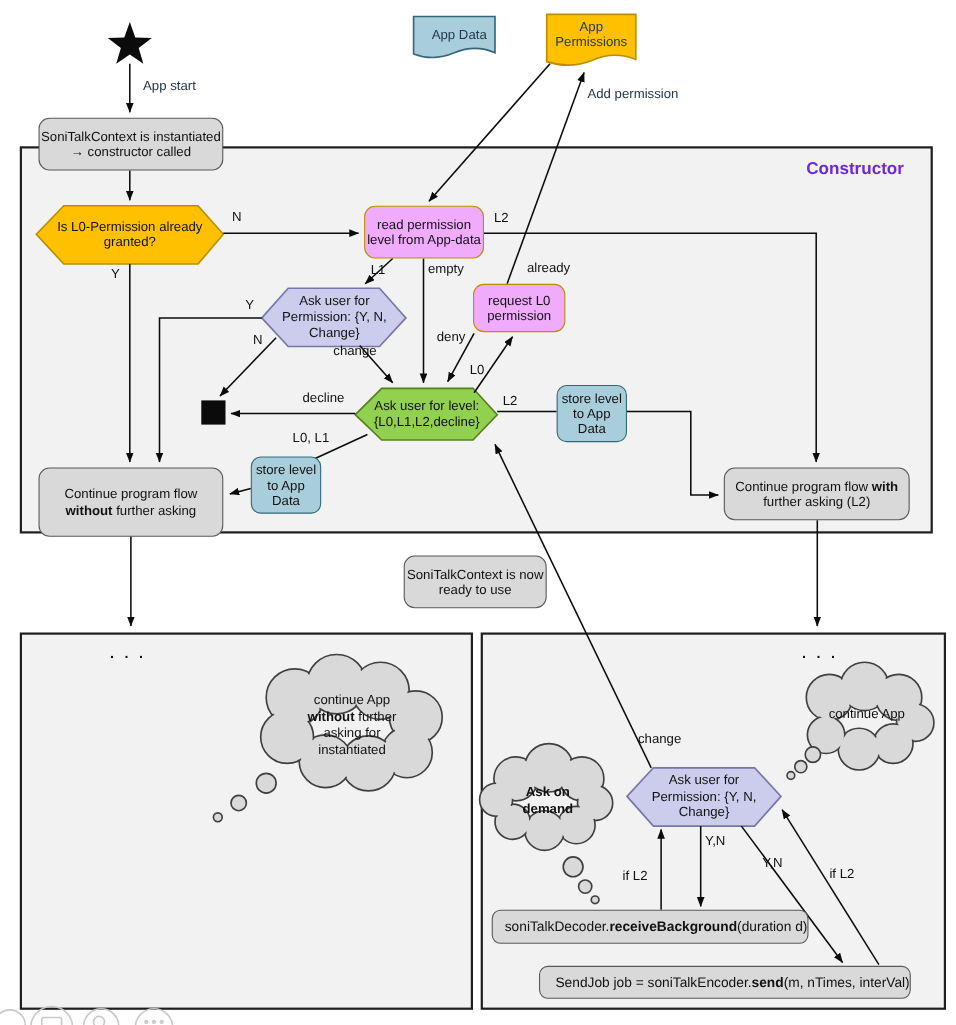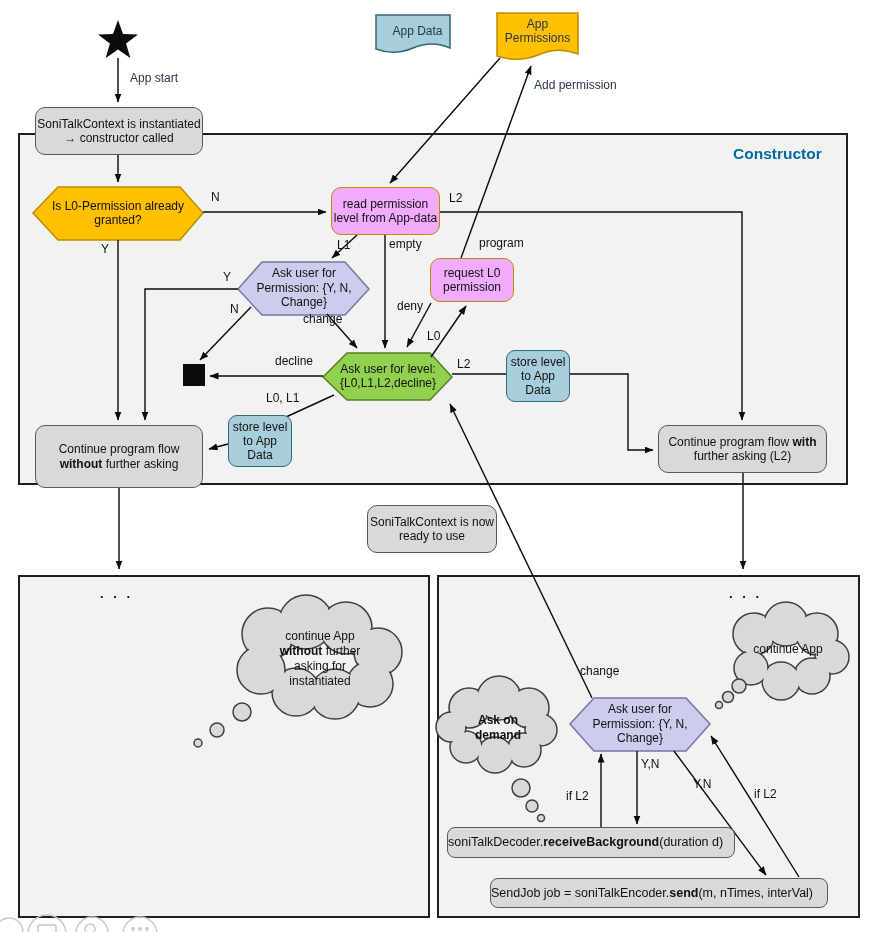--- a/index.html
+++ b/index.html
@@ -8,35 +8,35 @@
     background:#ffffff;
     font-family:"Liberation Sans", sans-serif;
     color:#111;
   }
   .panel{
     position:absolute;background:#F2F2F2;border:2px solid #1F1F1F;
     box-sizing:border-box;
   }
   .node{
     position:absolute;box-sizing:border-box;display:flex;
-    align-items:center;justify-content:flex-start;text-align:center;
+    align-items:center;justify-content:flex-end;text-align:center;
     font-size:12px;line-height:1.18;
   }
   .rounded{border-radius:10px;border:1.5px solid #595959;background:#D9D9D9;}
   .orange{background:#f0abfc;border:1.5px solid #BC8D00;border-radius:10px;}
   .cyan{background:#A9CEDB;border:1.5px solid #33687A;border-radius:9px;}
   .codebox{background:#D9D9D9;border:1.5px solid #595959;border-radius:8px;font-size:12.5px;}
   .hextext{position:absolute;display:flex;align-items:center;justify-content:center;
     text-align:center;font-size:12px;line-height:1.2;}
   .lbl{position:absolute;font-size:12px;white-space:nowrap;color:#111;}
   .anno{color:#24364A;}
   .dots{font-weight:bold;letter-spacing:3px;font-size:13px;}
   .cloudtext{position:absolute;display:flex;align-items:center;justify-content:center;
     text-align:center;font-size:12px;line-height:1.25;}
-  .title{position:absolute;font-size:15.5px;font-weight:bold;color:#0369a1;}
+  .title{position:absolute;font-size:15.5px;font-weight:bold;color:#6d28d9;}
   svg{position:absolute;left:0;top:0;pointer-events:none;}
   .layer-shapes{z-index:2;}
   .layer-lines{z-index:4;}
   .node,.hextext,.lbl,.cloudtext,.title{z-index:5;}
 </style>
 </head>
 <body>
 
 <div class="panel" style="left:18px;top:133px;width:830px;height:352px;"></div>
 <div class="panel" style="left:18px;top:575px;width:412px;height:343px;"></div>
@@ -232,21 +232,21 @@
   <span>Ask on demand</span>
 </div>
 
 <div class="lbl anno" style="left:130px;top:71px;">App start</div>
 <div class="lbl anno" style="left:534px;top:78px;">Add permission</div>
 <div class="lbl" style="left:211px;top:190px;">N</div>
 <div class="lbl" style="left:101px;top:242px;">Y</div>
 <div class="lbl" style="left:449px;top:191px;">L2</div>
 <div class="lbl" style="left:337px;top:238px;">L1</div>
 <div class="lbl" style="left:389px;top:237px;">empty</div>
-<div class="lbl" style="left:479px;top:236px;">program</div>
+<div class="lbl" style="left:479px;top:236px;">already</div>
 <div class="lbl" style="left:397px;top:299px;">deny</div>
 <div class="lbl" style="left:427px;top:329px;">L0</div>
 <div class="lbl" style="left:223px;top:270px;">Y</div>
 <div class="lbl" style="left:230px;top:302px;">N</div>
 <div class="lbl" style="left:303px;top:312px;">change</div>
 <div class="lbl" style="left:275px;top:354px;">decline</div>
 <div class="lbl" style="left:266px;top:391px;">L0, L1</div>
 <div class="lbl" style="left:457px;top:357px;">L2</div>
 <div class="lbl dots" style="left:100px;top:586px;">. . .</div>
 <div class="lbl dots" style="left:729px;top:586px;">. . .</div>

